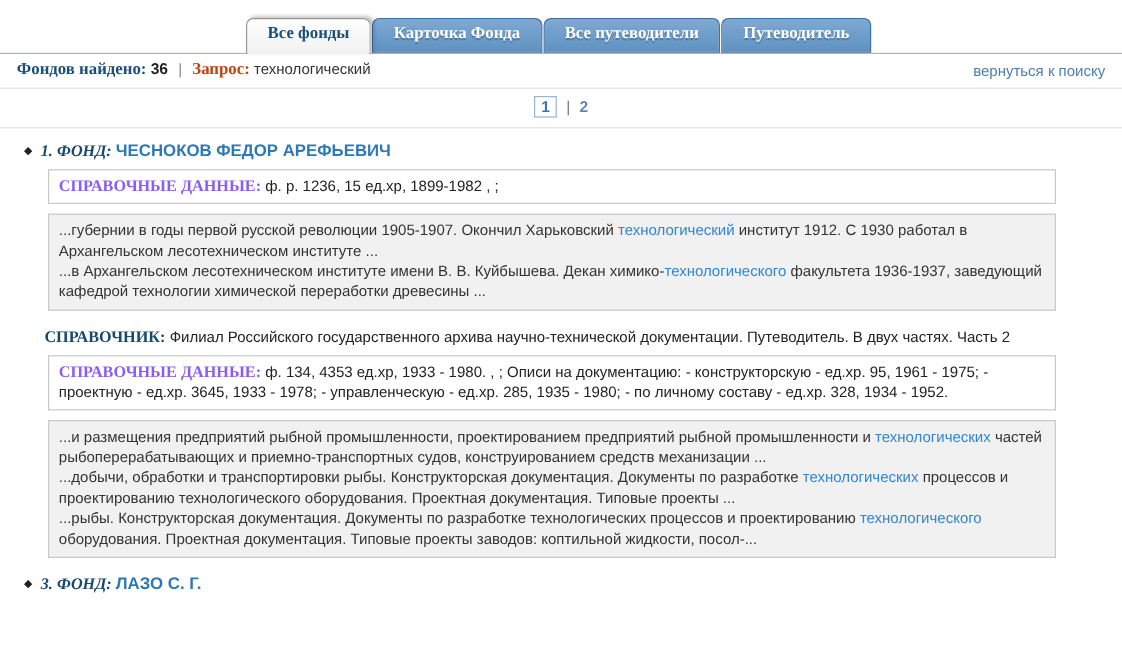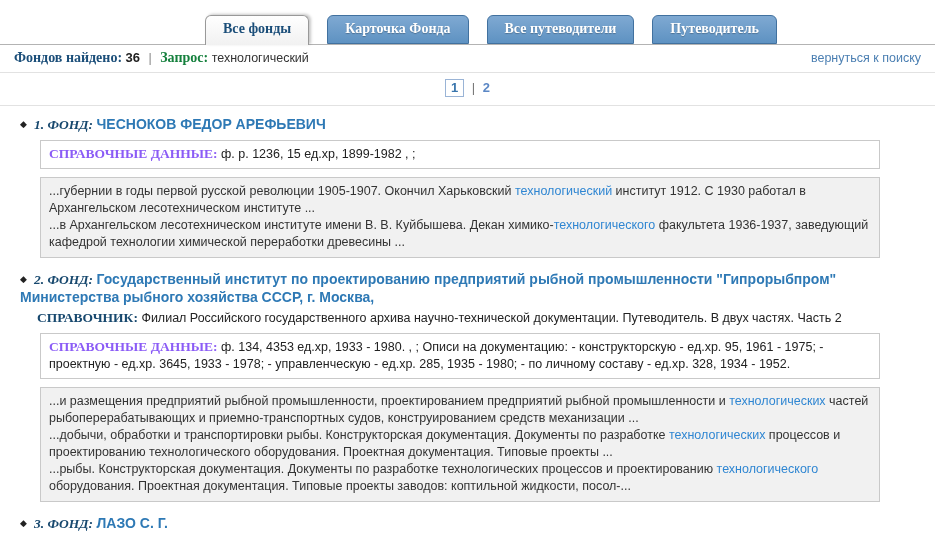--- a/index.html
+++ b/index.html
@@ -4,21 +4,21 @@
 <style>
   * { margin: 0; padding: 0; box-sizing: border-box; }
   html, body { background: #ffffff; }
   body {
     width: 935px; height: 548px; overflow: hidden;
     font-family: "Liberation Sans", sans-serif;
     font-size: 12.5px; color: #333;
   }
   
   .tabbar {
-    display: flex; align-items: flex-end; gap: 18px;
+    display: flex; align-items: flex-end; gap: 1px;
     padding: 15px 0 0 205px;
     border-bottom: 1px solid #b3b3b3;
   }
   .tab {
     font-family: "Liberation Serif", serif;
     font-weight: bold; font-size: 14px;
     padding: 5px 17px 6px;
     border-radius: 6px 6px 0 0;
     cursor: pointer;
     white-space: nowrap;
@@ -42,21 +42,21 @@
   
   .statusrow {
     display: flex; justify-content: space-between; align-items: center;
     padding: 5px 14px 6px;
     border-bottom: 1px solid #e2e2e2;
   }
   .found-label, .query-label {
     font-family: "Liberation Serif", serif;
     font-weight: bold; font-size: 14px; color: #1b4e79;
   }
-  .query-label { color: #15803d; }
+  .query-label { color: #c2410c; }
   .found-count { font-weight: bold; color: #222; font-size: 13px; }
   .status-sep { color: #888; padding: 0 5px; }
   .query-value { color: #333; font-size: 12.5px; }
   .back-link { color: #4b7fb2; text-decoration: none; font-size: 12.5px; cursor: pointer; }
   
   .pagerow {
     text-align: center;
     padding: 6px 0 8px;
     border-bottom: 1px solid #e2e2e2;
     font-size: 13px;
@@ -132,21 +132,20 @@
 <div class="results" id="results">
     <div class="entry">
       <div class="entry-title"><span class="bullet">◆</span><span class="num-label">1. ФОНД:</span> <a class="fond-link">ЧЕСНОКОВ ФЕДОР АРЕФЬЕВИЧ</a></div>
       <div class="ref-box"><span class="ref-label">СПРАВОЧНЫЕ ДАННЫЕ:</span> <span class="ref-text">ф. р. 1236, 15 ед.хр, 1899-1982 , ;</span></div>
       <div class="excerpt-box">
         <div class="snippet">...губернии в годы первой русской революции 1905-1907. Окончил Харьковский <a class="hl-link">технологический</a> институт 1912. С 1930 работал в Архангельском лесотехническом институте ...</div>
         <div class="snippet">...в Архангельском лесотехническом институте имени В. В. Куйбышева. Декан химико-<a class="hl-link">технологического</a> факультета 1936-1937, заведующий кафедрой технологии химической переработки древесины ...</div>
       </div>
     </div>
     <div class="entry">
-      <div class="entry-title"><span class="bullet">◆</span><span class="num-label">2. ФОНД:</span> <a class="fond-link">Государственный институт по проектированию предприятий рыбной промышленности "Гипрорыбпром" Министерства рыбного хозяйства СССР, г. Москва,</a></div>
       <div class="guide-row"><span class="guide-label">СПРАВОЧНИК:</span> <span class="guide-text">Филиал Российского государственного архива научно-технической документации. Путеводитель. В двух частях. Часть 2</span></div>
       <div class="ref-box"><span class="ref-label">СПРАВОЧНЫЕ ДАННЫЕ:</span> <span class="ref-text">ф. 134, 4353 ед.хр, 1933 - 1980. , ; Описи на документацию: - конструкторскую - ед.хр. 95, 1961 - 1975; - проектную - ед.хр. 3645, 1933 - 1978; - управленческую - ед.хр. 285, 1935 - 1980; - по личному составу - ед.хр. 328, 1934 - 1952.</span></div>
       <div class="excerpt-box">
         <div class="snippet">...и размещения предприятий рыбной промышленности, проектированием предприятий рыбной промышленности и <a class="hl-link">технологических</a> частей рыбоперерабатывающих и приемно-транспортных судов, конструированием средств механизации ...</div>
         <div class="snippet">...добычи, обработки и транспортировки рыбы. Конструкторская документация. Документы по разработке <a class="hl-link">технологических</a> процессов и проектированию технологического оборудования. Проектная документация. Типовые проекты ...</div>
         <div class="snippet">...рыбы. Конструкторская документация. Документы по разработке технологических процессов и проектированию <a class="hl-link">технологического</a> оборудования. Проектная документация. Типовые проекты заводов: коптильной жидкости, посол-...</div>
       </div>
     </div>
     <div class="entry">
       <div class="entry-title"><span class="bullet">◆</span><span class="num-label">3. ФОНД:</span> <a class="fond-link">ЛАЗО С. Г.</a></div>

